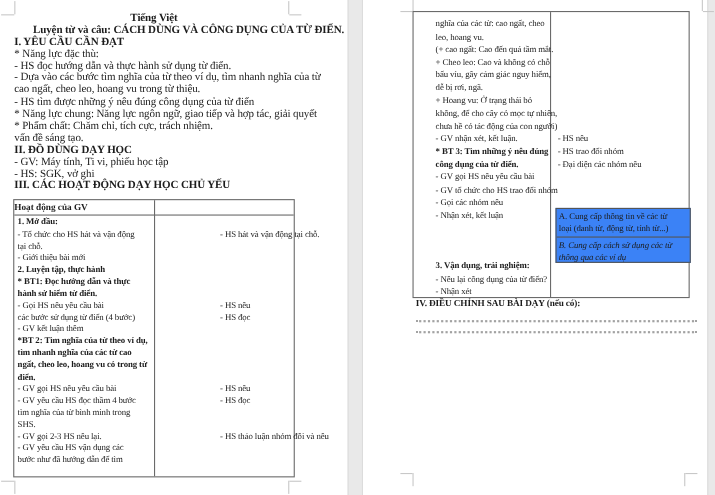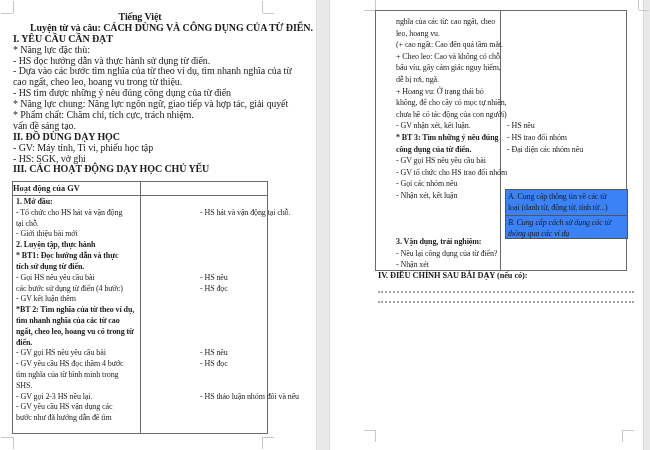--- a/index.html
+++ b/index.html
@@ -125,21 +125,21 @@
     <div class="hcell">Hoạt động của GV</div>
   </div>
   <div class="vline" style="top:0;"></div>
   <div class="tcol" id="p1-gv-col">
       <div class="ln b">1. Mở đầu:</div>
       <div class="ln">- Tổ chức cho HS hát và vận động</div>
       <div class="ln">tại chỗ.</div>
       <div class="ln">- Giới thiệu bài mới</div>
       <div class="ln b">2. Luyện tập, thực hành</div>
       <div class="ln b">* BT1: Đọc hướng dẫn và thực</div>
-      <div class="ln b">tích sử dụng từ điển.</div>
+      <div class="ln b">hành sử hiểm từ điển.</div>
       <div class="ln">- Gọi HS nêu yêu cầu bài</div>
       <div class="ln">các bước sử dụng từ điển (4 bước)</div>
       <div class="ln">- GV kết luận thêm</div>
       <div class="ln b">*BT 2: Tìm nghĩa của từ theo ví dụ,</div>
       <div class="ln b">tìm nhanh nghĩa của các từ cao</div>
       <div class="ln b">ngất, cheo leo, hoang vu có trong từ</div>
       <div class="ln b">điển.</div>
       <div class="ln">- GV gọi HS nêu yêu cầu bài</div>
       <div class="ln">- GV yêu cầu HS đọc thầm 4 bước</div>
       <div class="ln">tìm nghĩa của từ bình minh trong</div>

